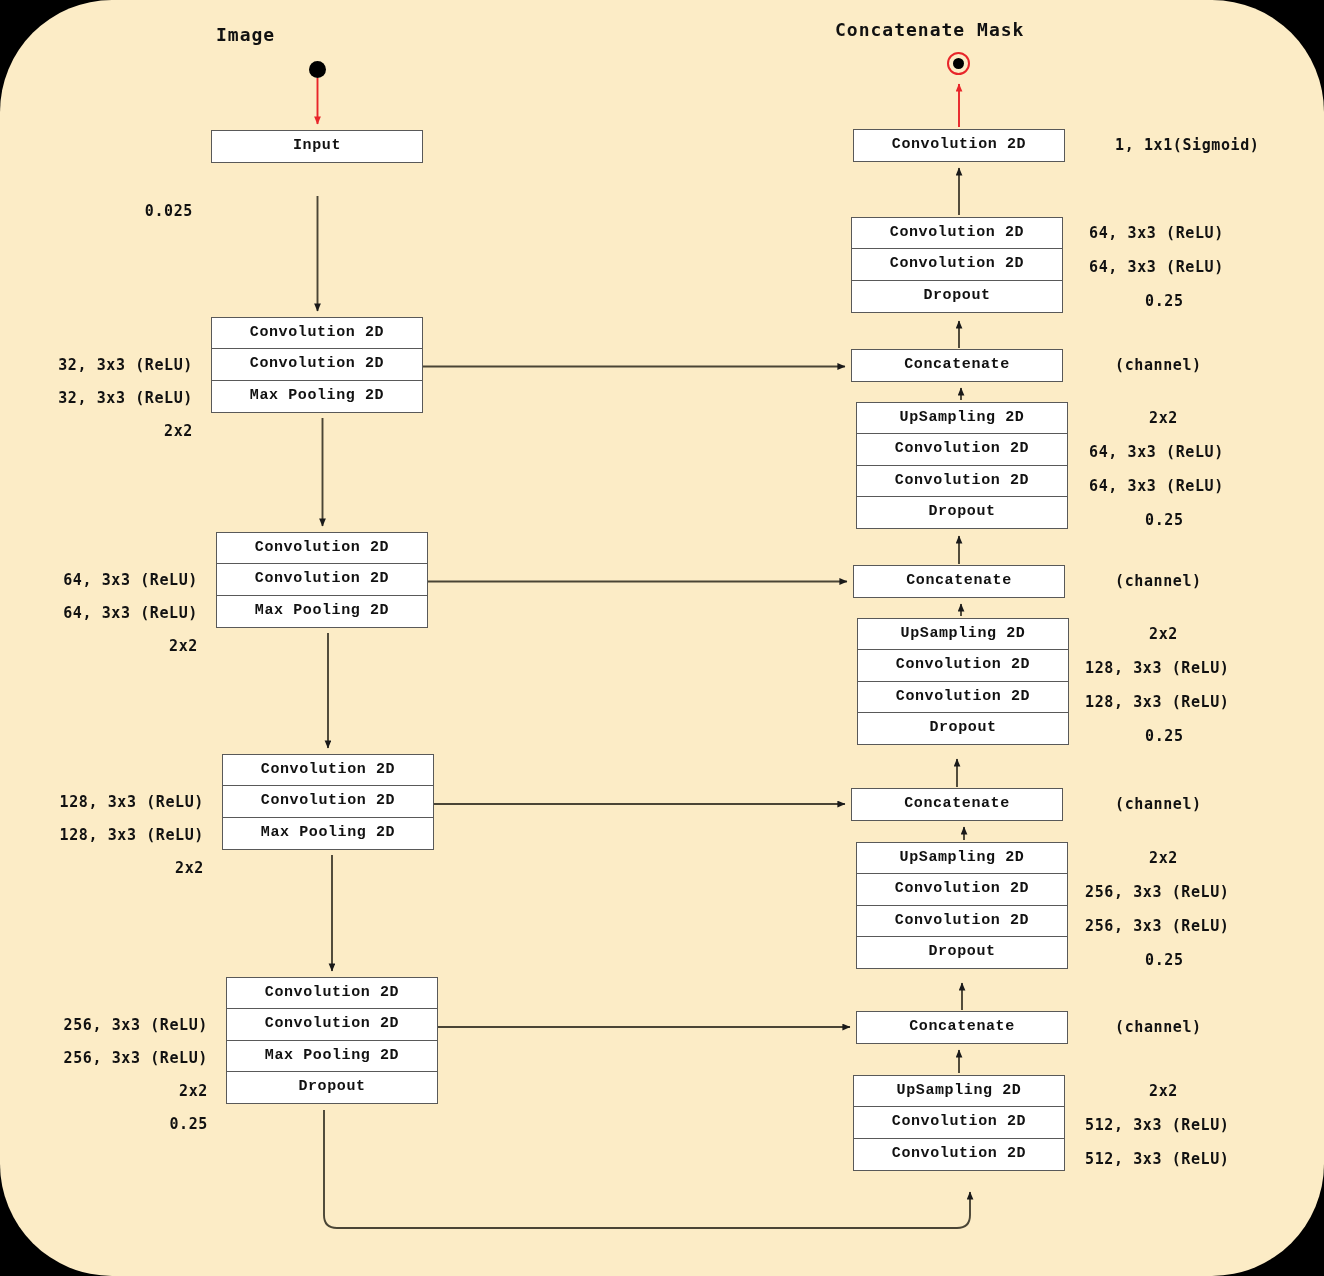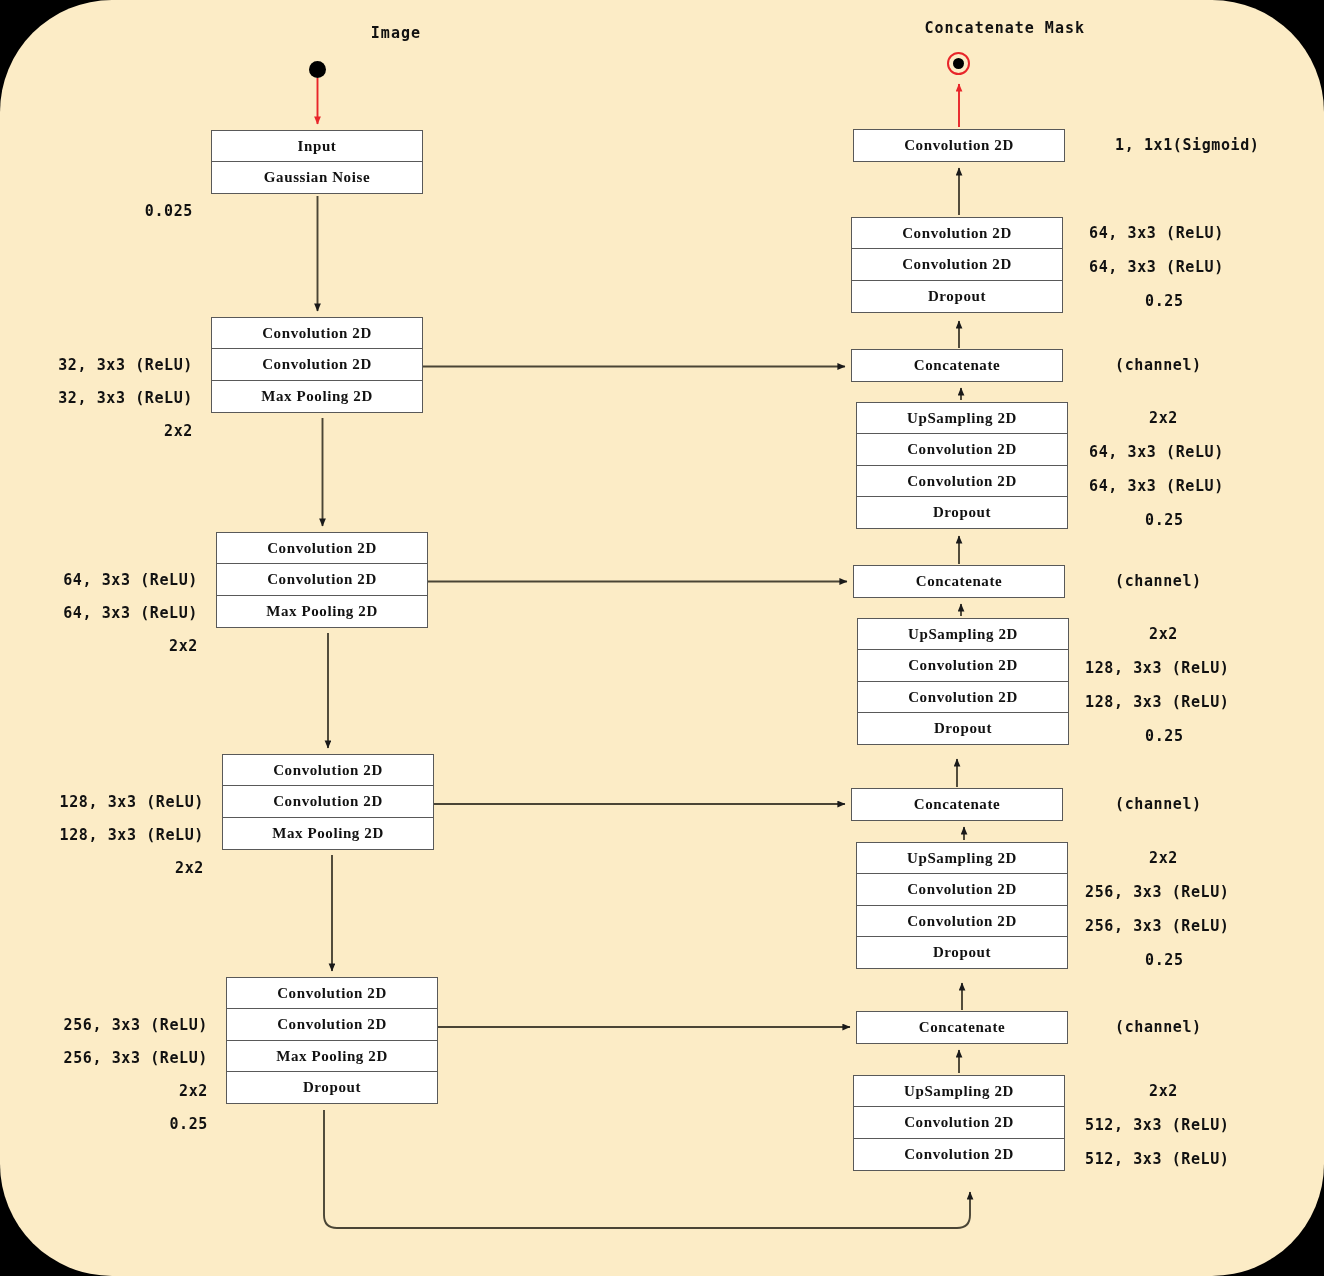--- a/index.html
+++ b/index.html
@@ -8,41 +8,41 @@
     position:relative;
     width:1324px;height:1276px;
     background:#fcecc6;
     border-radius:112px;
     overflow:hidden;
     font-family:"DejaVu Sans Mono","Liberation Mono",monospace;
     color:#111;
   }
   .ttl{
     position:absolute;
-    font-size:15px;
+    font-size:18px;
     font-weight:bold;
     letter-spacing:1px;
     white-space:nowrap;
-    text-align:right;
+    text-align:left;
     font-family:"DejaVu Sans Mono","Liberation Mono",monospace;
   }
   
   .stack{position:absolute;}
   .row{
     box-sizing:border-box;
     border:1.6px solid #595959;
     background:#ffffff;
     height:33px;
     line-height:30px;
     text-align:center;
     font-size:15px;
     font-weight:bold;
     letter-spacing:0.6px;
     white-space:nowrap;
-    font-family:Liberation Serif, serif;
+    font-family:Liberation Mono, monospace;
     margin-top:-1.6px;
   }
   .row:first-child{margin-top:0;}
   
   .lbl{
     position:absolute;
     font-size:15px;
     font-weight:bold;
     letter-spacing:0.6px;
     white-space:nowrap;
@@ -75,21 +75,20 @@
 <div id="stage">
 
   <div class="ttl" style="left:216px;top:24px;width:205px;">Image</div>
   <div class="ttl" style="left:835px;top:19px;width:250px;">Concatenate Mask</div>
 
   <div class="startnode" style="left:309px;top:61px;"></div>
   <div class="endnode" style="left:947px;top:52px;"></div>
 
   <div class="stack" style="left:211px;top:130px;width:212px;">
     <div class="row">Input</div>
-    <div class="row">Gaussian Noise</div>
   </div>
   <div class="lbl r" style="left:0px;top:163px;width:193px;">0.025</div>
 
   <div class="stack" style="left:211px;top:317px;width:212px;">
     <div class="row">Convolution 2D</div>
     <div class="row">Convolution 2D</div>
     <div class="row">Max Pooling 2D</div>
   </div>
   <div class="lbl r" style="left:0px;top:317px;width:193px;">32, 3x3 (ReLU)</div>
   <div class="lbl r" style="left:0px;top:350px;width:193px;">32, 3x3 (ReLU)</div>

